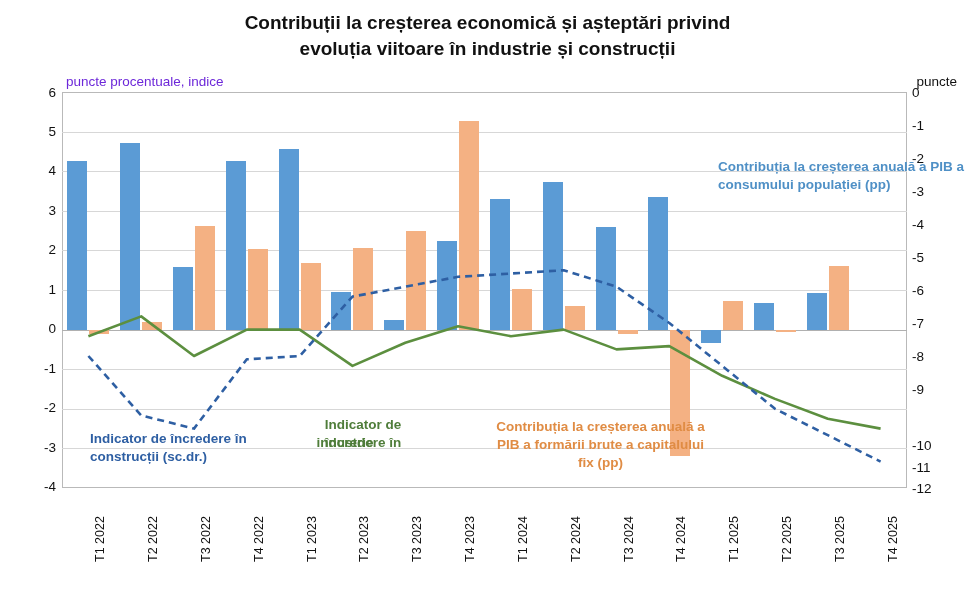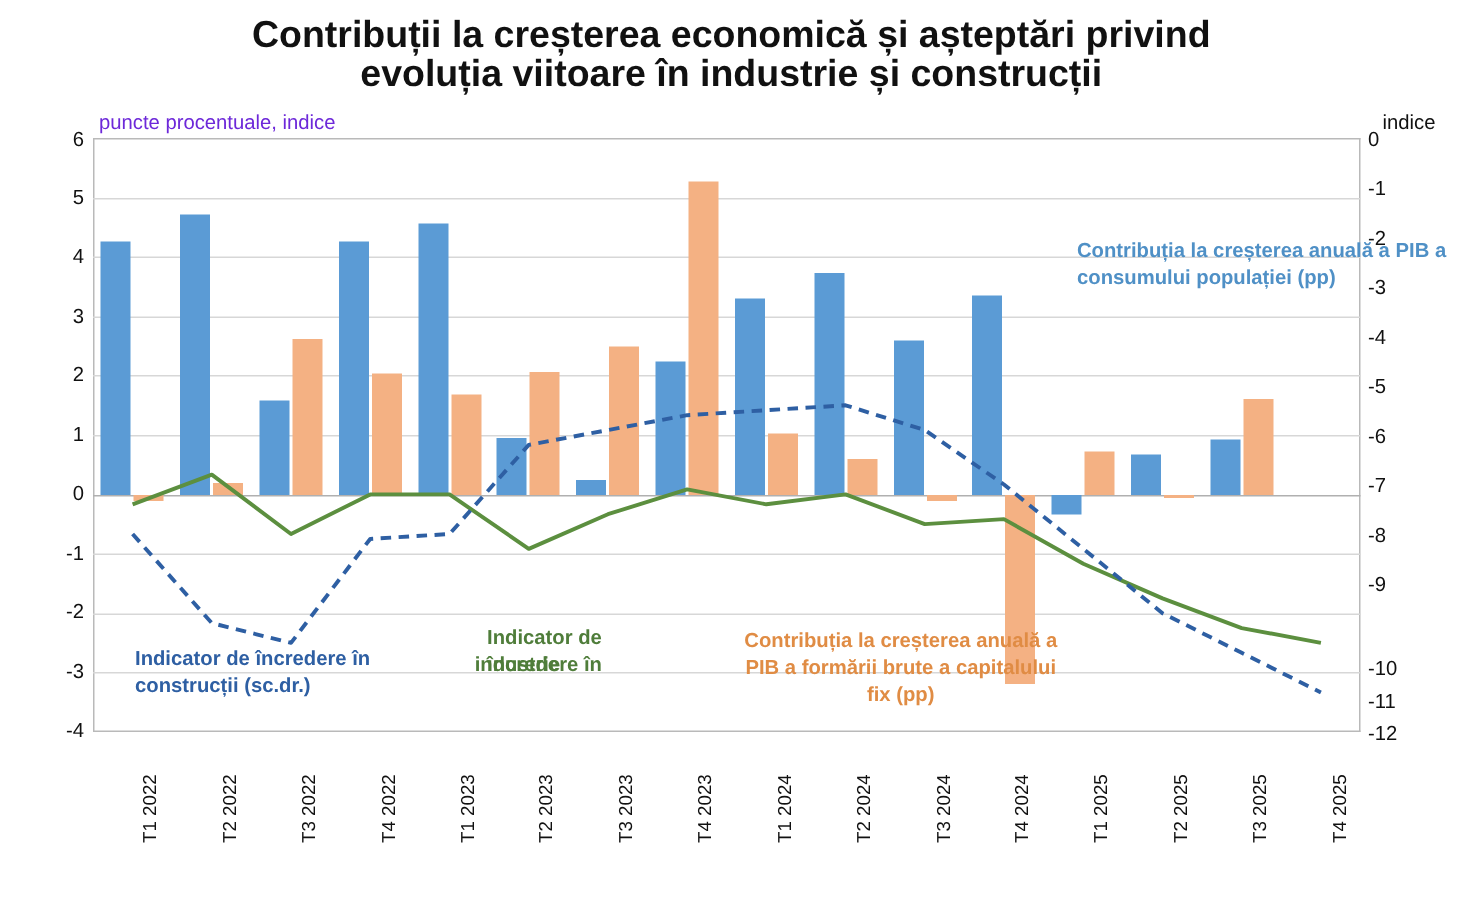--- a/index.html
+++ b/index.html
@@ -5,21 +5,21 @@
   html,body{margin:0;padding:0;}
   body{
     width:975px;height:602px;background:#ffffff;
     font-family:"Liberation Sans", sans-serif;
     color:#1a1a1a;overflow:hidden;position:relative;
   }
   #chart-root{position:relative;width:975px;height:602px;}
 
   .title{
     position:absolute;left:0;top:10px;width:975px;text-align:center;
-    font-size:25px;font-weight:bold;line-height:26px;color:#111;
+    font-size:19px;font-weight:bold;line-height:26px;color:#111;
   }
   .title .l2{display:block;}
 
   .unit-left{position:absolute;left:66px;top:74px;font-size:13.5px;color:#6d28d9;}
   .unit-right{position:absolute;right:18px;top:74px;font-size:13.5px;color:#111;}
 
   
   #plot{
     position:absolute;left:62px;top:92px;width:845px;height:396px;
   }
@@ -61,21 +61,21 @@
 <body>
 
 <div id="chart-root">
 
   <div class="title">
     <span>Contribuții la creșterea economică și așteptări privind</span>
     <span class="l2">evoluția viitoare în industrie și construcții</span>
   </div>
 
   <div class="unit-left">puncte procentuale, indice</div>
-  <div class="unit-right">indice</div>
+  <div class="unit-right">puncte</div>
 
   <div class="ytick ytick-l" style="top:85px;">6</div>
   <div class="ytick ytick-l" style="top:124px;">5</div>
   <div class="ytick ytick-l" style="top:163px;">4</div>
   <div class="ytick ytick-l" style="top:203px;">3</div>
   <div class="ytick ytick-l" style="top:242px;">2</div>
   <div class="ytick ytick-l" style="top:282px;">1</div>
   <div class="ytick ytick-l" style="top:321px;">0</div>
   <div class="ytick ytick-l" style="top:361px;">-1</div>
   <div class="ytick ytick-l" style="top:400px;">-2</div>

